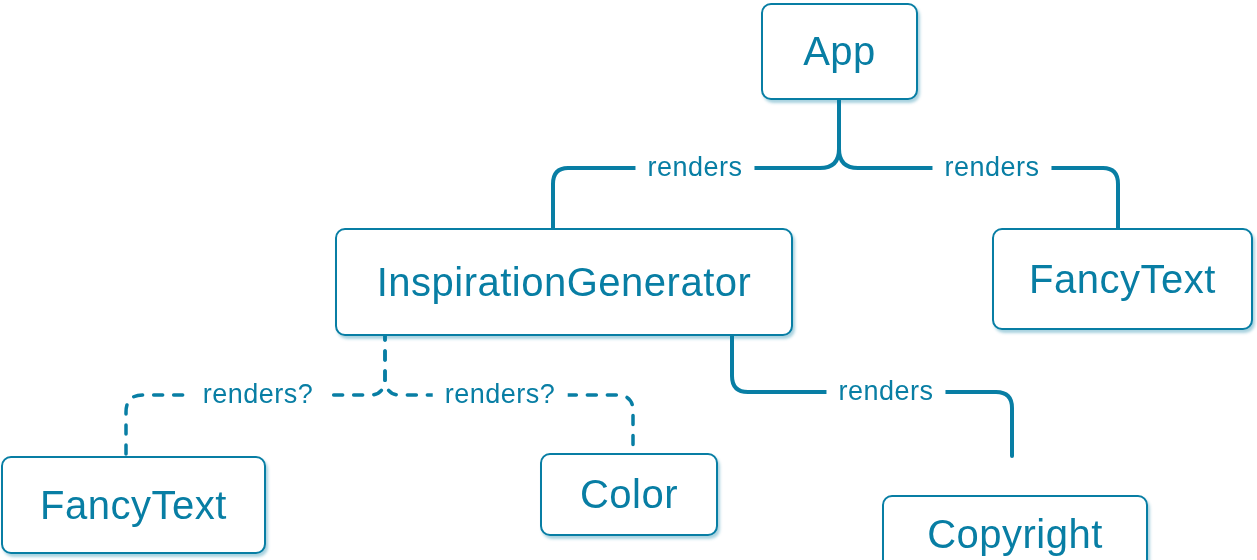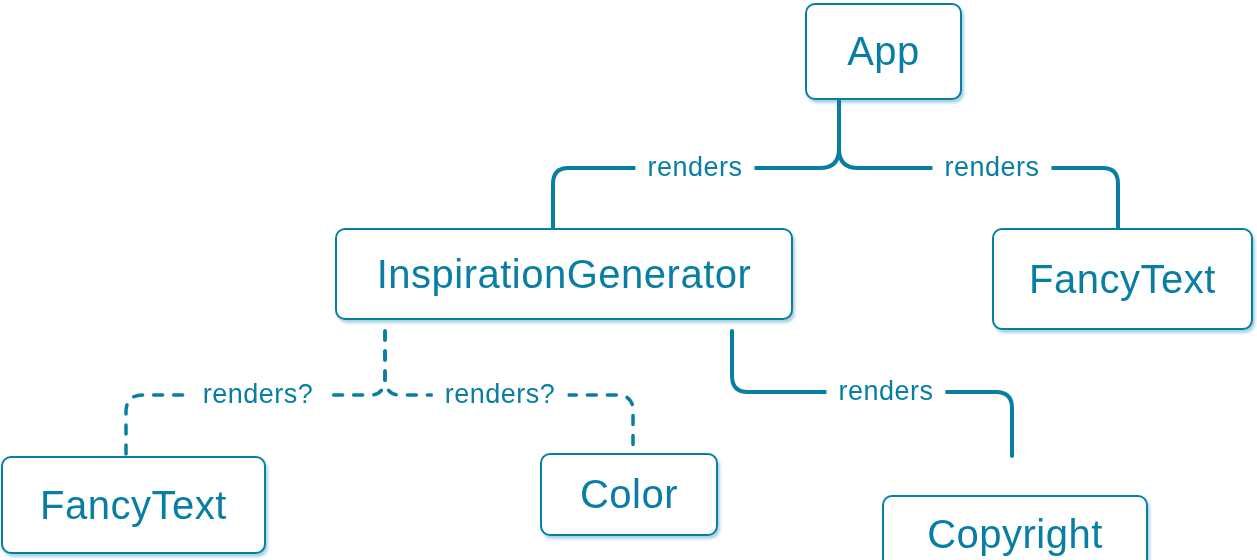--- a/index.html
+++ b/index.html
@@ -73,23 +73,23 @@
 
     <path class="edge dashed" d="M385 331 L385 377 Q385 395 400 395 L617 395 Q633 395 633 411 L633 454"></path>
   </svg>
 
   <span class="edge-label" style="left:695px; top:168px;">renders</span>
   <span class="edge-label" style="left:992px; top:168px;">renders</span>
   <span class="edge-label" style="left:258px; top:395px;">renders?</span>
   <span class="edge-label" style="left:500px; top:395px;">renders?</span>
   <span class="edge-label" style="left:886px; top:392px;">renders</span>
 
-  <div class="node" style="left:761px; top:3px; width:157px; height:97px;margin-left:44px;">App</div>
+  <div class="node" style="left:761px; top:3px; width:157px; height:97px;">App</div>
 
-  <div class="node" style="left:335px; top:228px; width:458px; height:92px;">InspirationGenerator</div>
+  <div class="node" style="left:335px; top:228px; width:458px; height:108px;">InspirationGenerator</div>
 
   <div class="node" style="left:992px; top:228px; width:261px; height:102px;">FancyText</div>
 
   <div class="node" style="left:1px; top:456px; width:265px; height:98px;">FancyText</div>
 
   <div class="node" style="left:540px; top:453px; width:178px; height:83px;">Color</div>
 
   <div class="node" style="left:882px; top:455px; width:266px; height:78px;margin-top:40px;">Copyright</div>
 
 </div>

